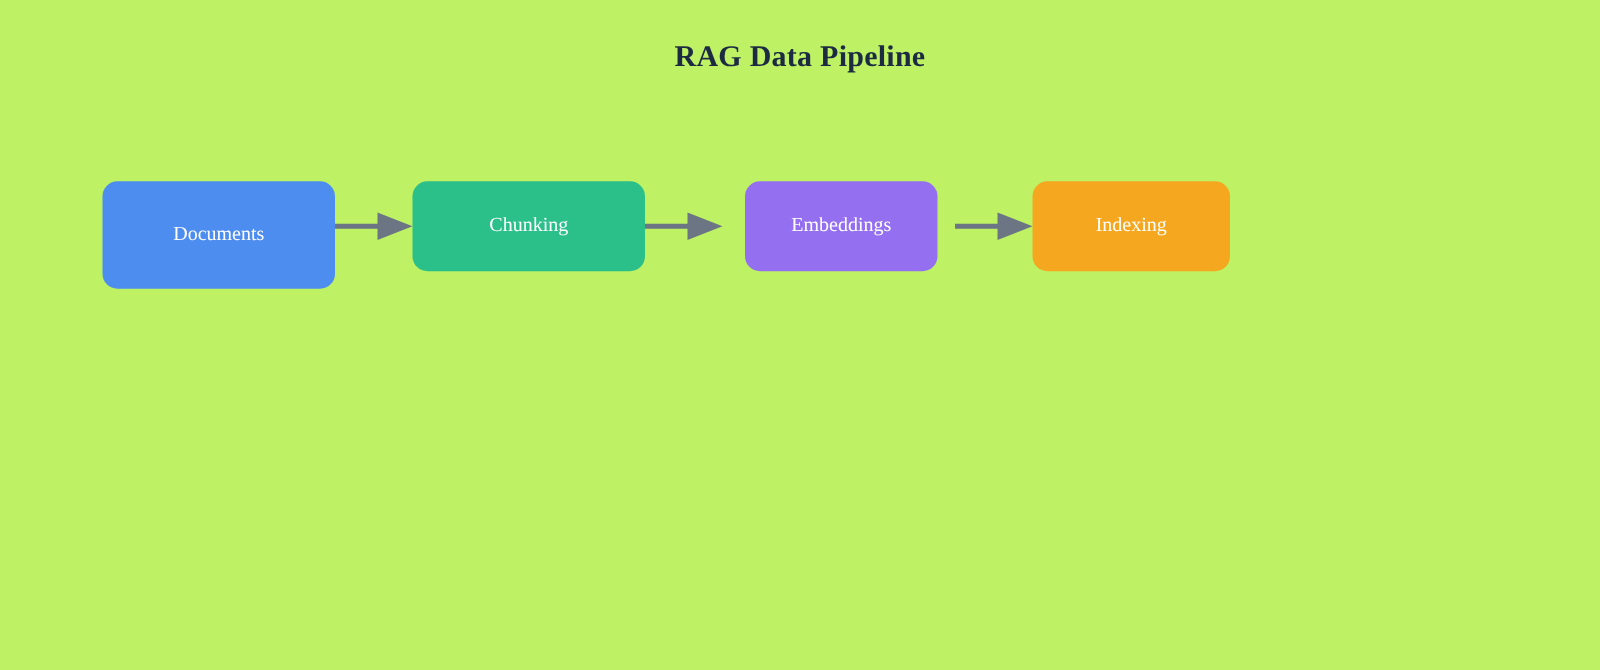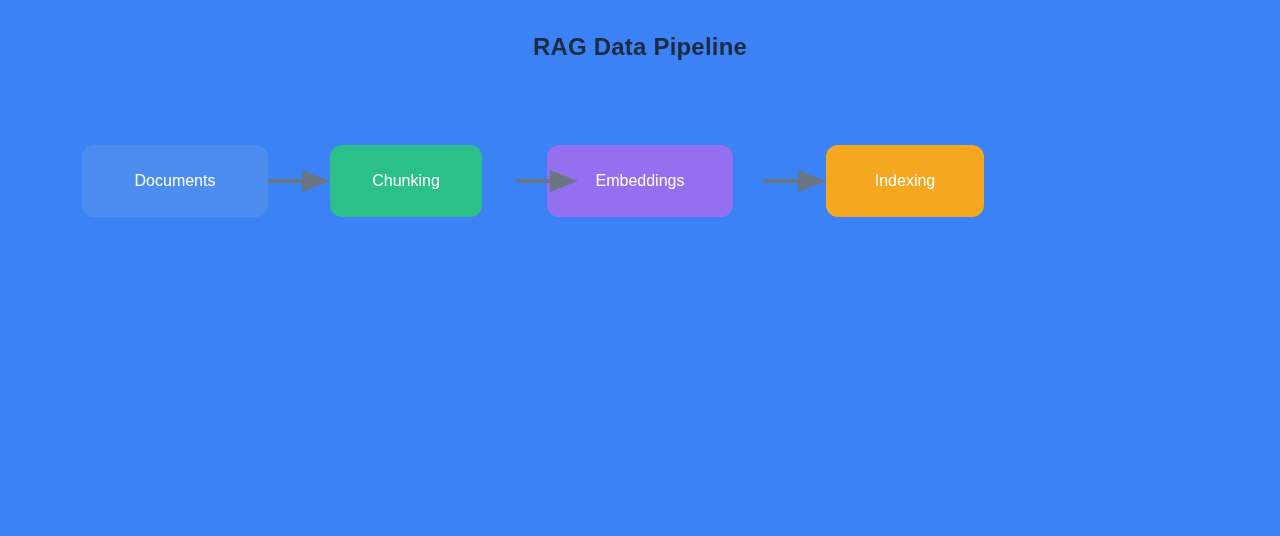--- a/index.html
+++ b/index.html
@@ -56,30 +56,30 @@
     width: 0;
     height: 0;
     border-top: 11px solid transparent;
     border-bottom: 11px solid transparent;
     border-left: 28px solid #6b7583;
   }
 </style>
 </head>
 <body>
 
-<div class="canvas" style="background: #3b82f6;">
+<div class="canvas" style="background: #bef264; font-family: Liberation Serif, serif;">
   <div class="diagram-title" style="color: rgb(28, 43, 65);">RAG Data Pipeline</div>
 
-<div class="node" style="left: 82px; top: 145px; width: 186px; height: 72px; background: rgb(77, 141, 240);">
+<div class="node" style="left: 82px; top: 145px; width: 186px; height: 86px; background: rgb(77, 141, 240);">
       <span class="node-label" style="color: rgb(255, 255, 255);">Documents</span>
     </div>
-    <div class="node" style="left: 330px; top: 145px; width: 152px; height: 72px; background: rgb(43, 191, 138);">
+    <div class="node" style="left: 330px; top: 145px; width: 186px; height: 72px; background: rgb(43, 191, 138);">
       <span class="node-label" style="color: rgb(255, 255, 255);">Chunking</span>
     </div>
-    <div class="node" style="left: 547px; top: 145px; width: 186px; height: 72px; background: rgb(148, 112, 240);">
+    <div class="node" style="left: 596px; top: 145px; width: 154px; height: 72px; background: rgb(148, 112, 240);">
       <span class="node-label" style="color: rgb(255, 255, 255);">Embeddings</span>
     </div>
     <div class="node" style="left: 826px; top: 145px; width: 158px; height: 72px; background: rgb(245, 167, 31);">
       <span class="node-label" style="color: rgb(255, 255, 255);">Indexing</span>
     </div>
     <div class="edge" style="left: 268px; top: 170px; width: 62px;">
       <div class="edge-line" style="background: rgb(107, 117, 131);"></div>
       <div class="edge-head" style="border-left-color: rgb(107, 117, 131);"></div>
     </div>
     <div class="edge" style="left: 516px; top: 170px; width: 62px;">

